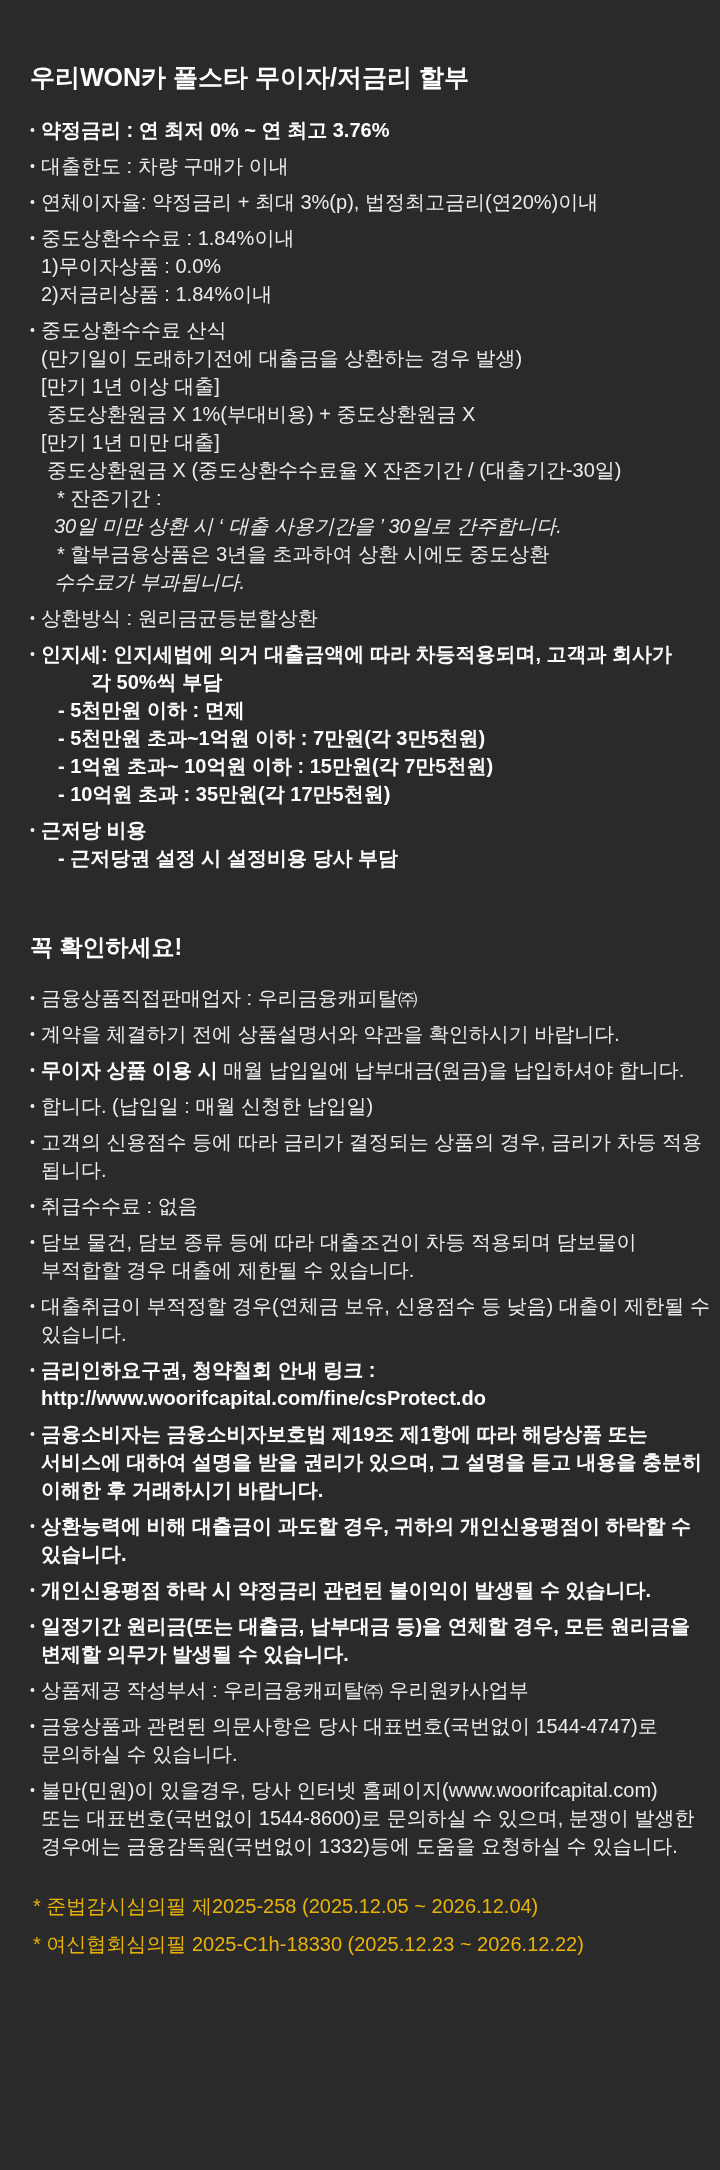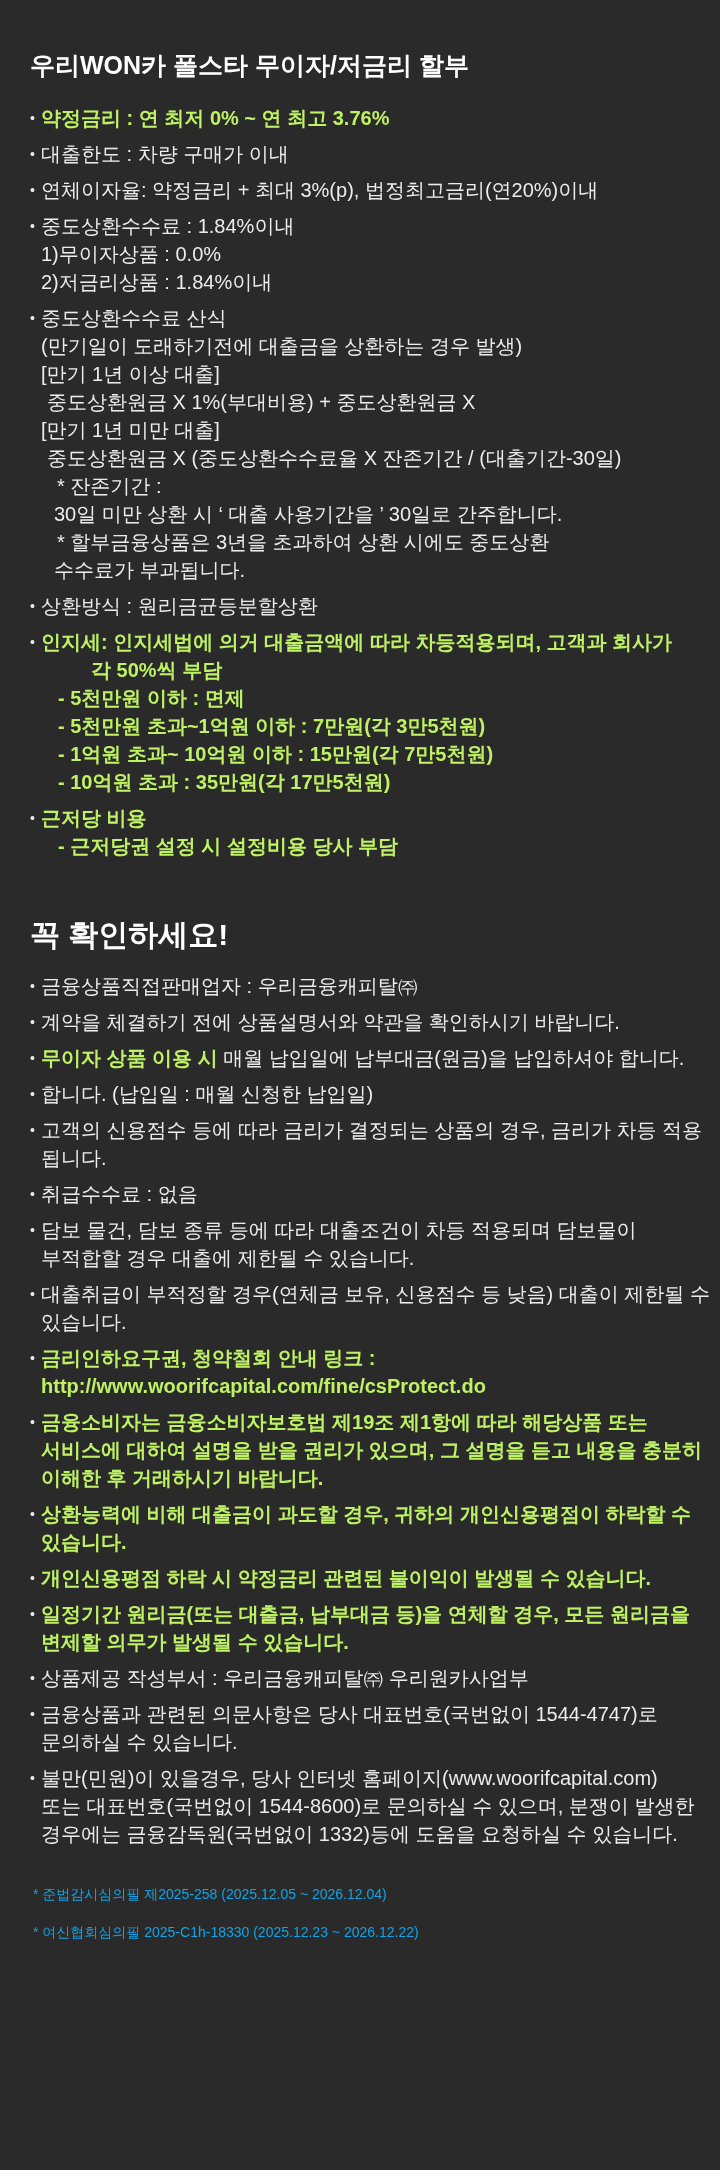--- a/index.html
+++ b/index.html
@@ -4,21 +4,21 @@
 <style>
   html, body { margin: 0; padding: 0; }
   body {
     width: 720px;
     height: 2170px;
     background: #2a2a2a;
     color: #ececec;
     font-family: "Liberation Sans", "DejaVu Sans", sans-serif;
     overflow: hidden;
   }
-  .doc { padding: 48px 10px 0 30px; }
+  .doc { padding: 60px 10px 0 30px; }
   .title {
     font-size: 25px;
     font-weight: 700;
     color: #ffffff;
     line-height: 34px;
     margin: 0 0 22px 0;
     white-space: nowrap;
   }
   .list { margin: 0; }
   .item {
@@ -34,43 +34,43 @@
     font-size: 14px;
     line-height: 28px;
     color: #ececec;
   }
   .line {
     font-size: 20px;
     line-height: 28px;
     white-space: nowrap;
     color: #ececec;
   }
-  .b { font-weight: 700; color: #bef264; }
+  .b { font-weight: 700; color: #ffffff; }
   
   .ind-formula  { margin-left: 6px; }
   .ind-star     { margin-left: 16px; }
-  .ind-starwrap { margin-left: 13px; }
+  .ind-starwrap { margin-left: 13px; font-style: italic; }
   .ind-dash     { margin-left: 17px; }
   .ind-dashwrap { margin-left: 9px; }
   .ind-tax      { margin-left: 50px; }
   .notice-header {
-    font-size: 30px;
+    font-size: 23px;
     font-weight: 700;
     color: #ffffff;
     line-height: 34px;
     margin: 58px 0 20px 0;
     white-space: nowrap;
   }
   .footnotes { margin-top: 32px; padding-left: 3px; }
   .footnote {
-    font-size: 14px;
+    font-size: 20px;
     line-height: 28px;
     margin-bottom: 10px;
     white-space: nowrap;
-    color: #0ea5e9;
+    color: #eab308;
   }
 </style>
 </head>
 <body>
 
 <div class="doc">
   <h1 class="title">우리WON카 폴스타 무이자/저금리 할부</h1>
 
   <div class="list">
       <div class="item">

